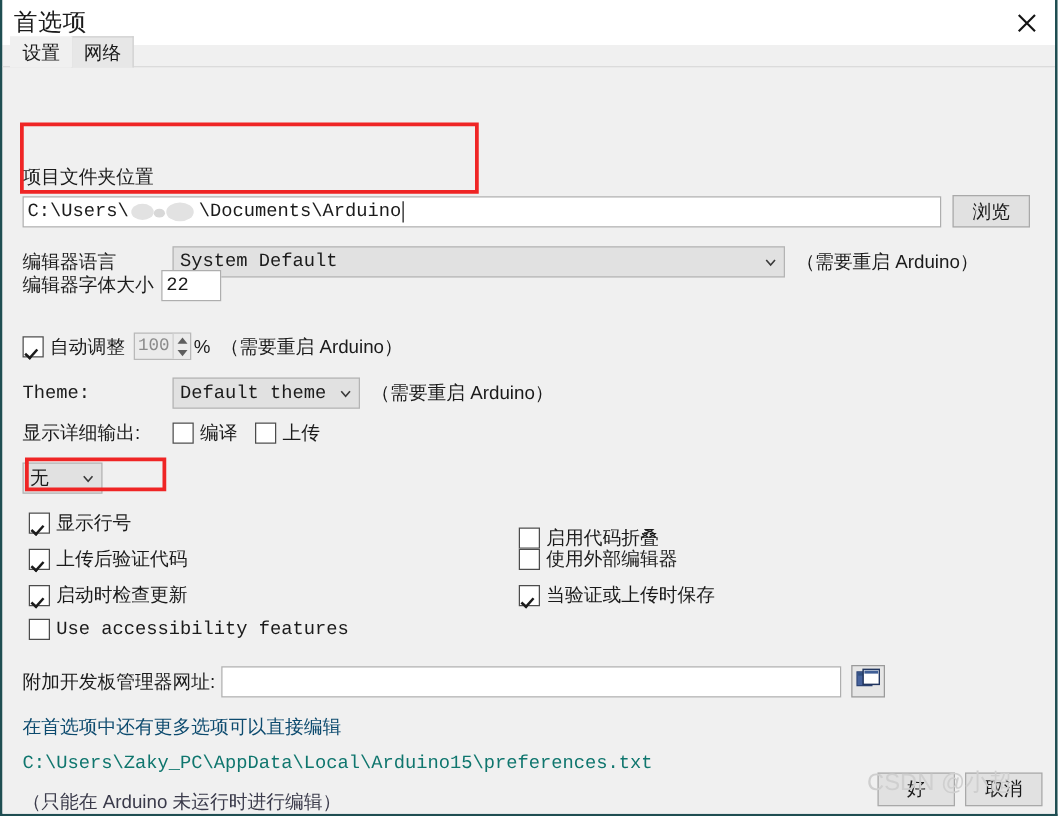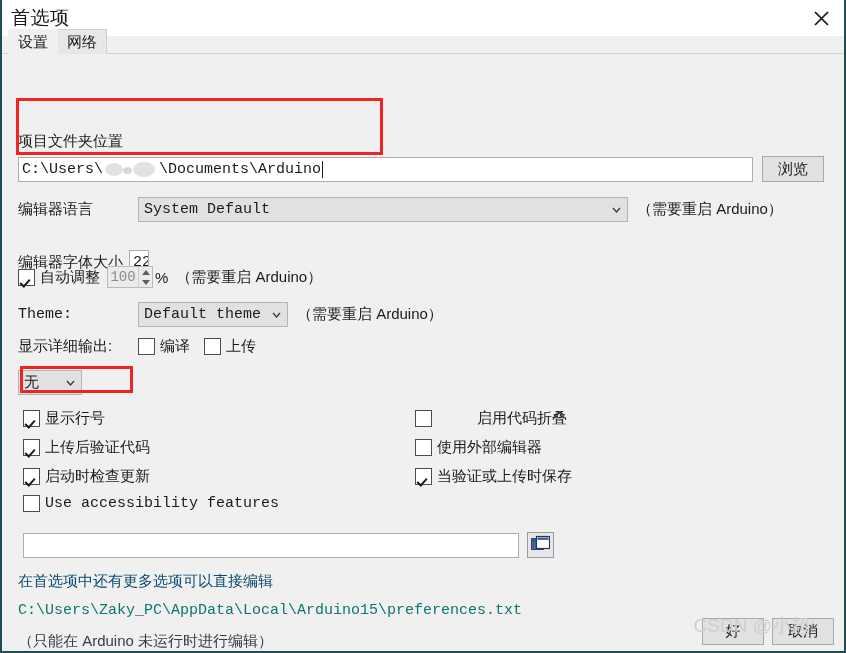--- a/index.html
+++ b/index.html
@@ -318,23 +318,23 @@
       <span class="lbl" style="width:120px;">编辑器语言</span>
       <div class="combo" style="width:490px;">
         <span class="val">System Default</span>
         <svg class="chev" viewBox="0 0 13 13">
           <path d="M3,5 L6.5,9 L10,5" stroke="#3a3a3a" stroke-width="1.3" fill="none"></path>
         </svg>
       </div>
       <span class="hint" style="margin-left:9px;">（需要重启 Arduino）</span>
     </div>
 
-    <div class="row" style="left:16px; top:196px;">
+    <div class="row" style="left:16px; top:162px;">
       <span class="lbl">编辑器字体大小</span>
-      <div class="textfield" style="width:20px; margin-left:6px;">
+      <div class="textfield" style="width:48px; margin-left:6px;">
         <span>22</span>
       </div>
     </div>
 
     <div class="row" style="left:16px; top:212px;">
       <div class="cb">
         <span class="box checked"></span>
         <span class="cbtext">自动调整</span>
       </div>
       <div class="spin" style="margin-left:7px;">
@@ -394,34 +394,35 @@
     </div>
     <div class="row" style="left:21px; top:413px;">
       <span class="box checked"></span>
       <span class="cbtext">启动时检查更新</span>
     </div>
     <div class="row" style="left:21px; top:441px;">
       <span class="box"></span>
       <span class="cbtext mono">Use accessibility features</span>
     </div>
 
-    <div class="row" style="left:413px; top:355px;gap:40px;">
+    <div class="row" style="left:413px; top:367px;">
       <span class="box"></span>
       <span class="cbtext">启用代码折叠</span>
     </div>
     <div class="row" style="left:413px; top:384px;">
       <span class="box"></span>
       <span class="cbtext">使用外部编辑器</span>
     </div>
     <div class="row" style="left:413px; top:413px;">
       <span class="box checked"></span>
       <span class="cbtext">当验证或上传时保存</span>
     </div>
 
     <div class="row" style="left:16px; top:478px;">
+      <span class="lbl">附加开发板管理器网址:</span>
       <div class="textfield" style="width:496px; margin-left:5px;" placeholder="">
         <span></span>
       </div>
       <div class="iconbtn" style="margin-left:8px;">
         <span>
           <svg width="19" height="18" viewBox="0 0 19 18">
             <rect x="0.5" y="3.5" width="12" height="11" fill="#46629c" stroke="#2d4474"></rect>
             <rect x="1.5" y="4.5" width="10" height="2" fill="#31507f"></rect>
             <rect x="5.5" y="1.5" width="13" height="12" fill="#ffffff" stroke="#22365f" stroke-width="1.2"></rect>
             <rect x="6.5" y="2.5" width="11" height="2.4" fill="#3f5e96"></rect>

